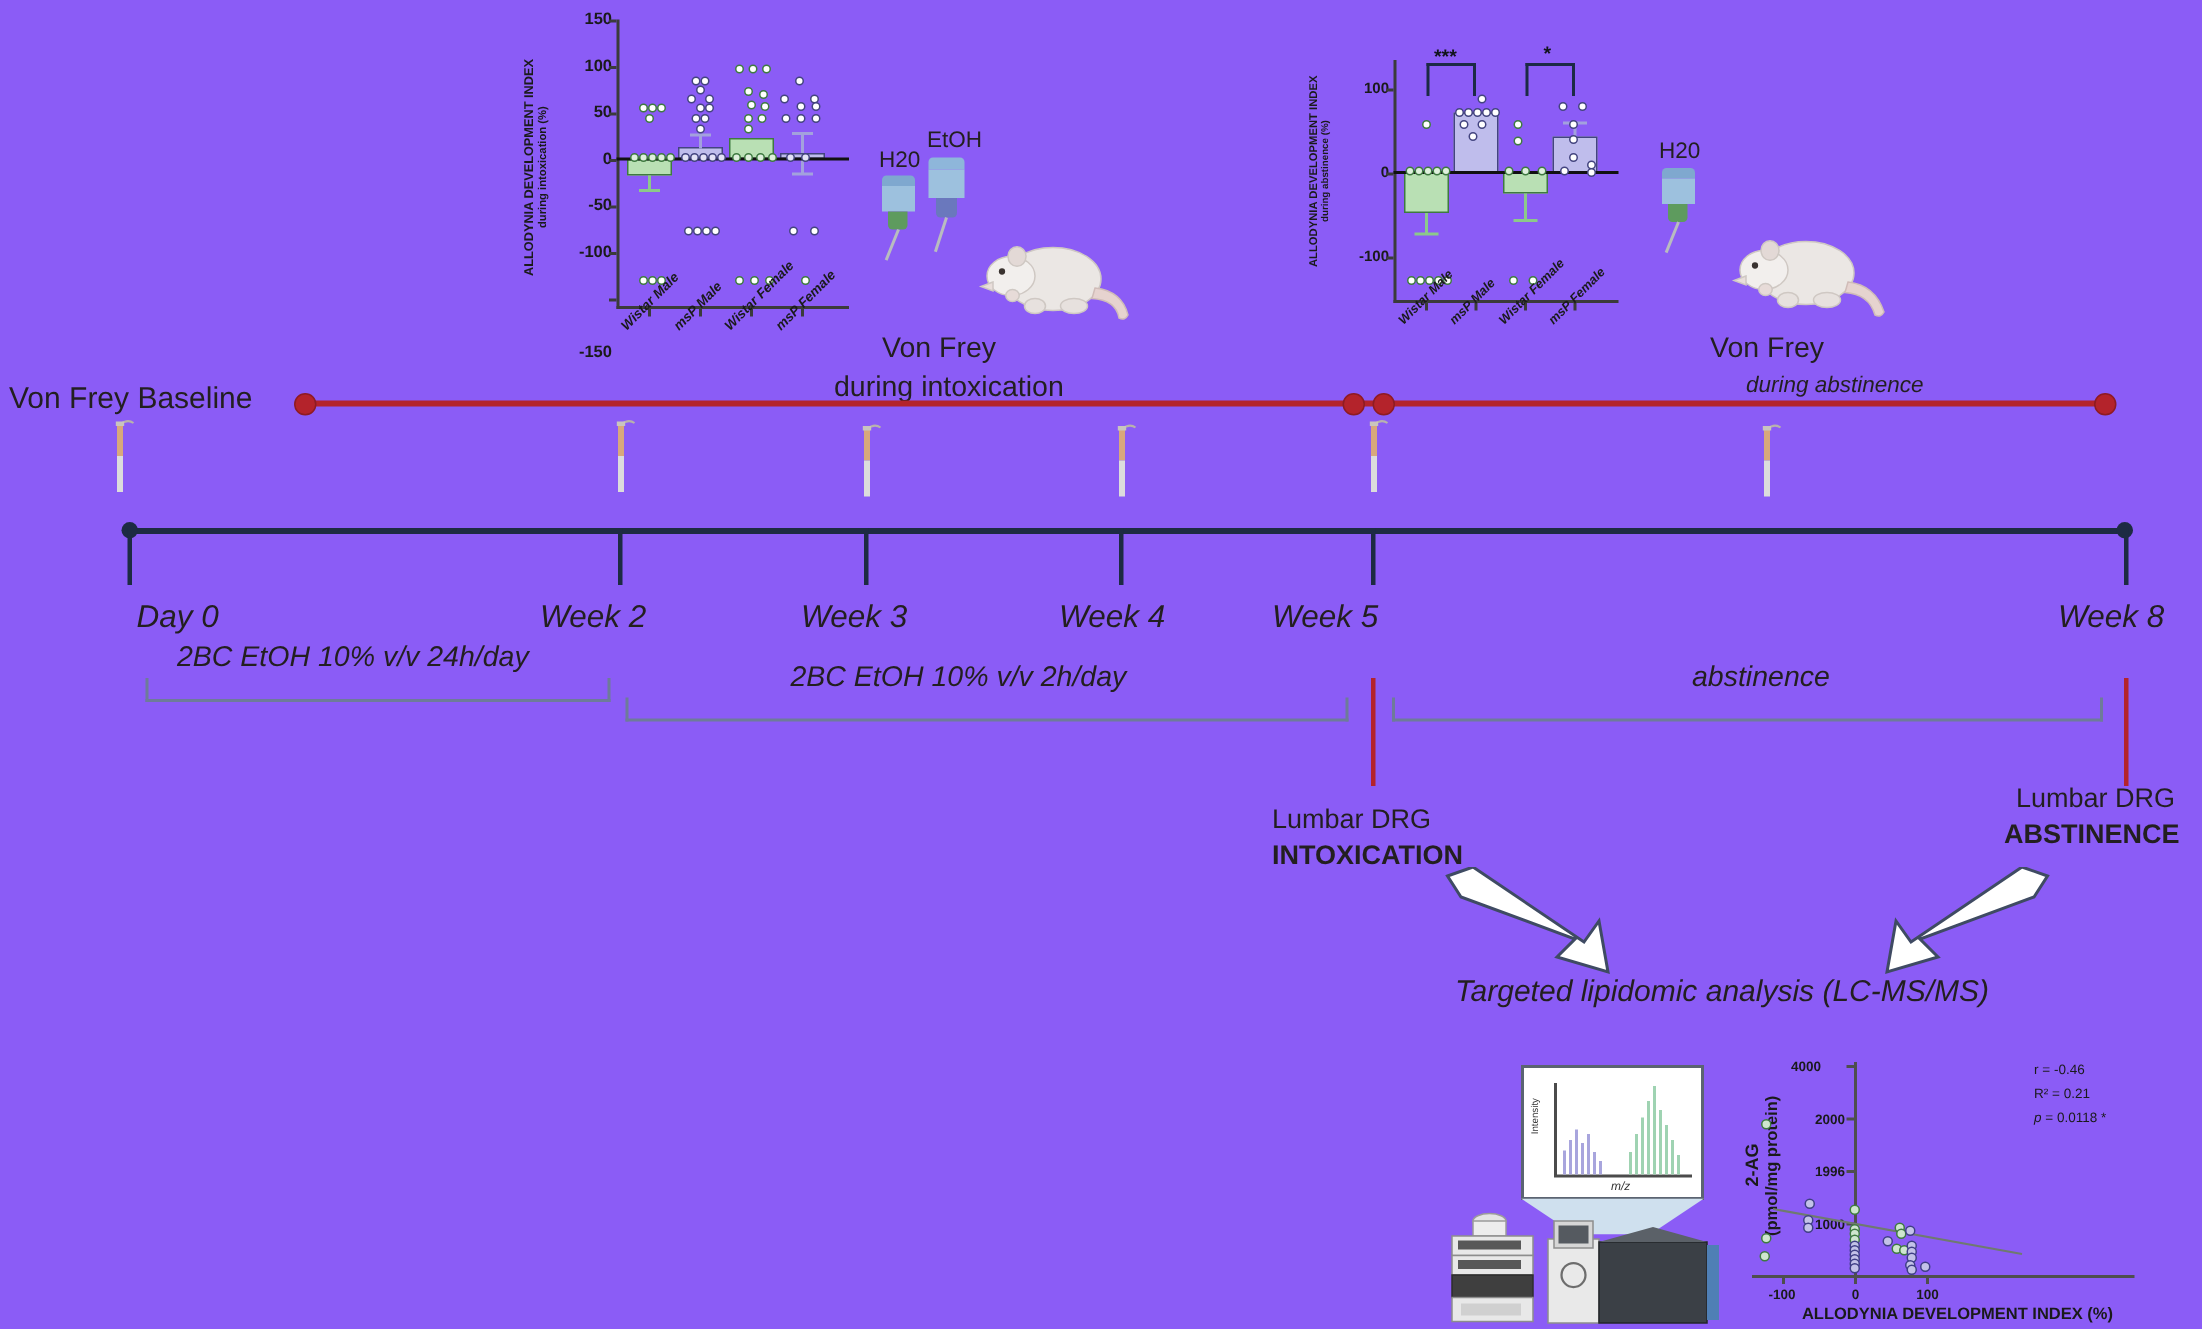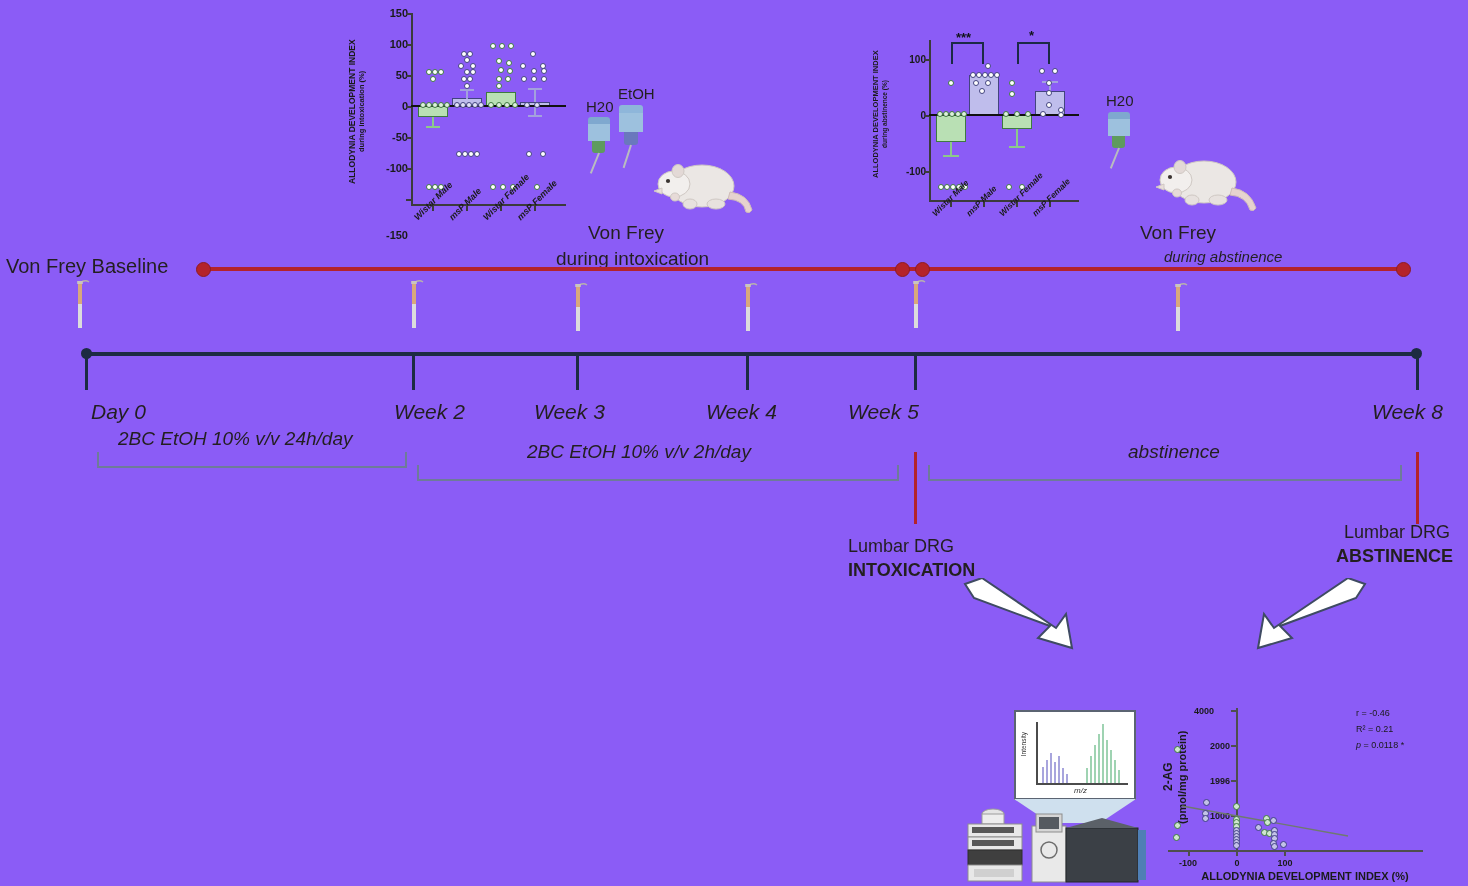--- a/index.html
+++ b/index.html
@@ -448,21 +448,21 @@
   <div class="abs tl-node" style="left:1411px;top:348px;"></div>
 
   <div class="abs tl-tick" style="left:85px;  top:352px; height:38px;"></div>
   <div class="abs tl-tick" style="left:412px; top:352px; height:38px;"></div>
   <div class="abs tl-tick" style="left:576px; top:352px; height:38px;"></div>
   <div class="abs tl-tick" style="left:746px; top:352px; height:38px;"></div>
   <div class="abs tl-tick" style="left:914px; top:352px; height:38px;"></div>
   <div class="abs tl-tick" style="left:1416px;top:352px; height:38px;"></div>
 
   <div class="abs week-label" style="left:53px;  top:400px;margin-left:38px;">Day 0</div>
-  <div class="abs week-label" style="left:394px; top:400px;">Week 2</div>
+  <div class="abs week-label" style="left:360px; top:400px;">Week 2</div>
   <div class="abs week-label" style="left:534px; top:400px;">Week 3</div>
   <div class="abs week-label" style="left:706px; top:400px;">Week 4</div>
   <div class="abs week-label" style="left:848px; top:400px;">Week 5</div>
   <div class="abs week-label" style="left:1372px;top:400px;">Week 8</div>
 
   <div class="abs phase-bracket" style="left:97px; top:452px; width:310px;"></div>
   <div class="abs phase-label" style="left:118px;top:428px;text-align:center;">2BC EtOH 10% v/v 24h/day</div>
 
   <div class="abs phase-bracket" style="left:417px; top:465px; width:482px;"></div>
   <div class="abs phase-label" style="left:527px; top:441px;">2BC EtOH 10% v/v 2h/day</div>
@@ -479,20 +479,21 @@
   <div class="abs txt" style="left:1344px; top:522px; font-size:18px;">Lumbar DRG</div>
   <div class="abs txt bold" style="left:1336px; top:546px; font-size:18px;">ABSTINENCE</div>
 
   <svg class="abs" style="left:960px; top:578px;" width="130" height="72" viewBox="0 0 130 72">
     <polygon class="outline-arrow" points="5,6 22,0 96,50 106,36 112,70 78,60 90,48 14,20"></polygon>
   </svg>
   <svg class="abs" style="left:1240px; top:578px;" width="130" height="72" viewBox="0 0 130 72">
     <polygon class="outline-arrow" points="125,6 108,0 34,50 24,36 18,70 52,60 40,48 116,20"></polygon>
   </svg>
 
+  <div class="abs txt italic" style="left:970px; top:650px; font-size:20px;">Targeted lipidomic analysis (LC-MS/MS)</div>
 
   <div class="abs" style="left:952px; top:700px; width:200px; height:186px;">
 
     <div class="abs ms-box" style="left:62px; top:10px; width:122px; height:90px;">
 
       <div class="abs" style="left:20px; top:10px; width:1.6px; height:62px; background:#4b4b4b;"></div>
       <div class="abs" style="left:20px; top:71px; width:92px; height:1.6px; background:#4b4b4b;"></div>
 
       <div class="abs peak-p" style="left:26px; top:55px; width:2.4px; height:16px;"></div>
       <div class="abs peak-p" style="left:30px; top:48px; width:2.4px; height:23px;"></div>

